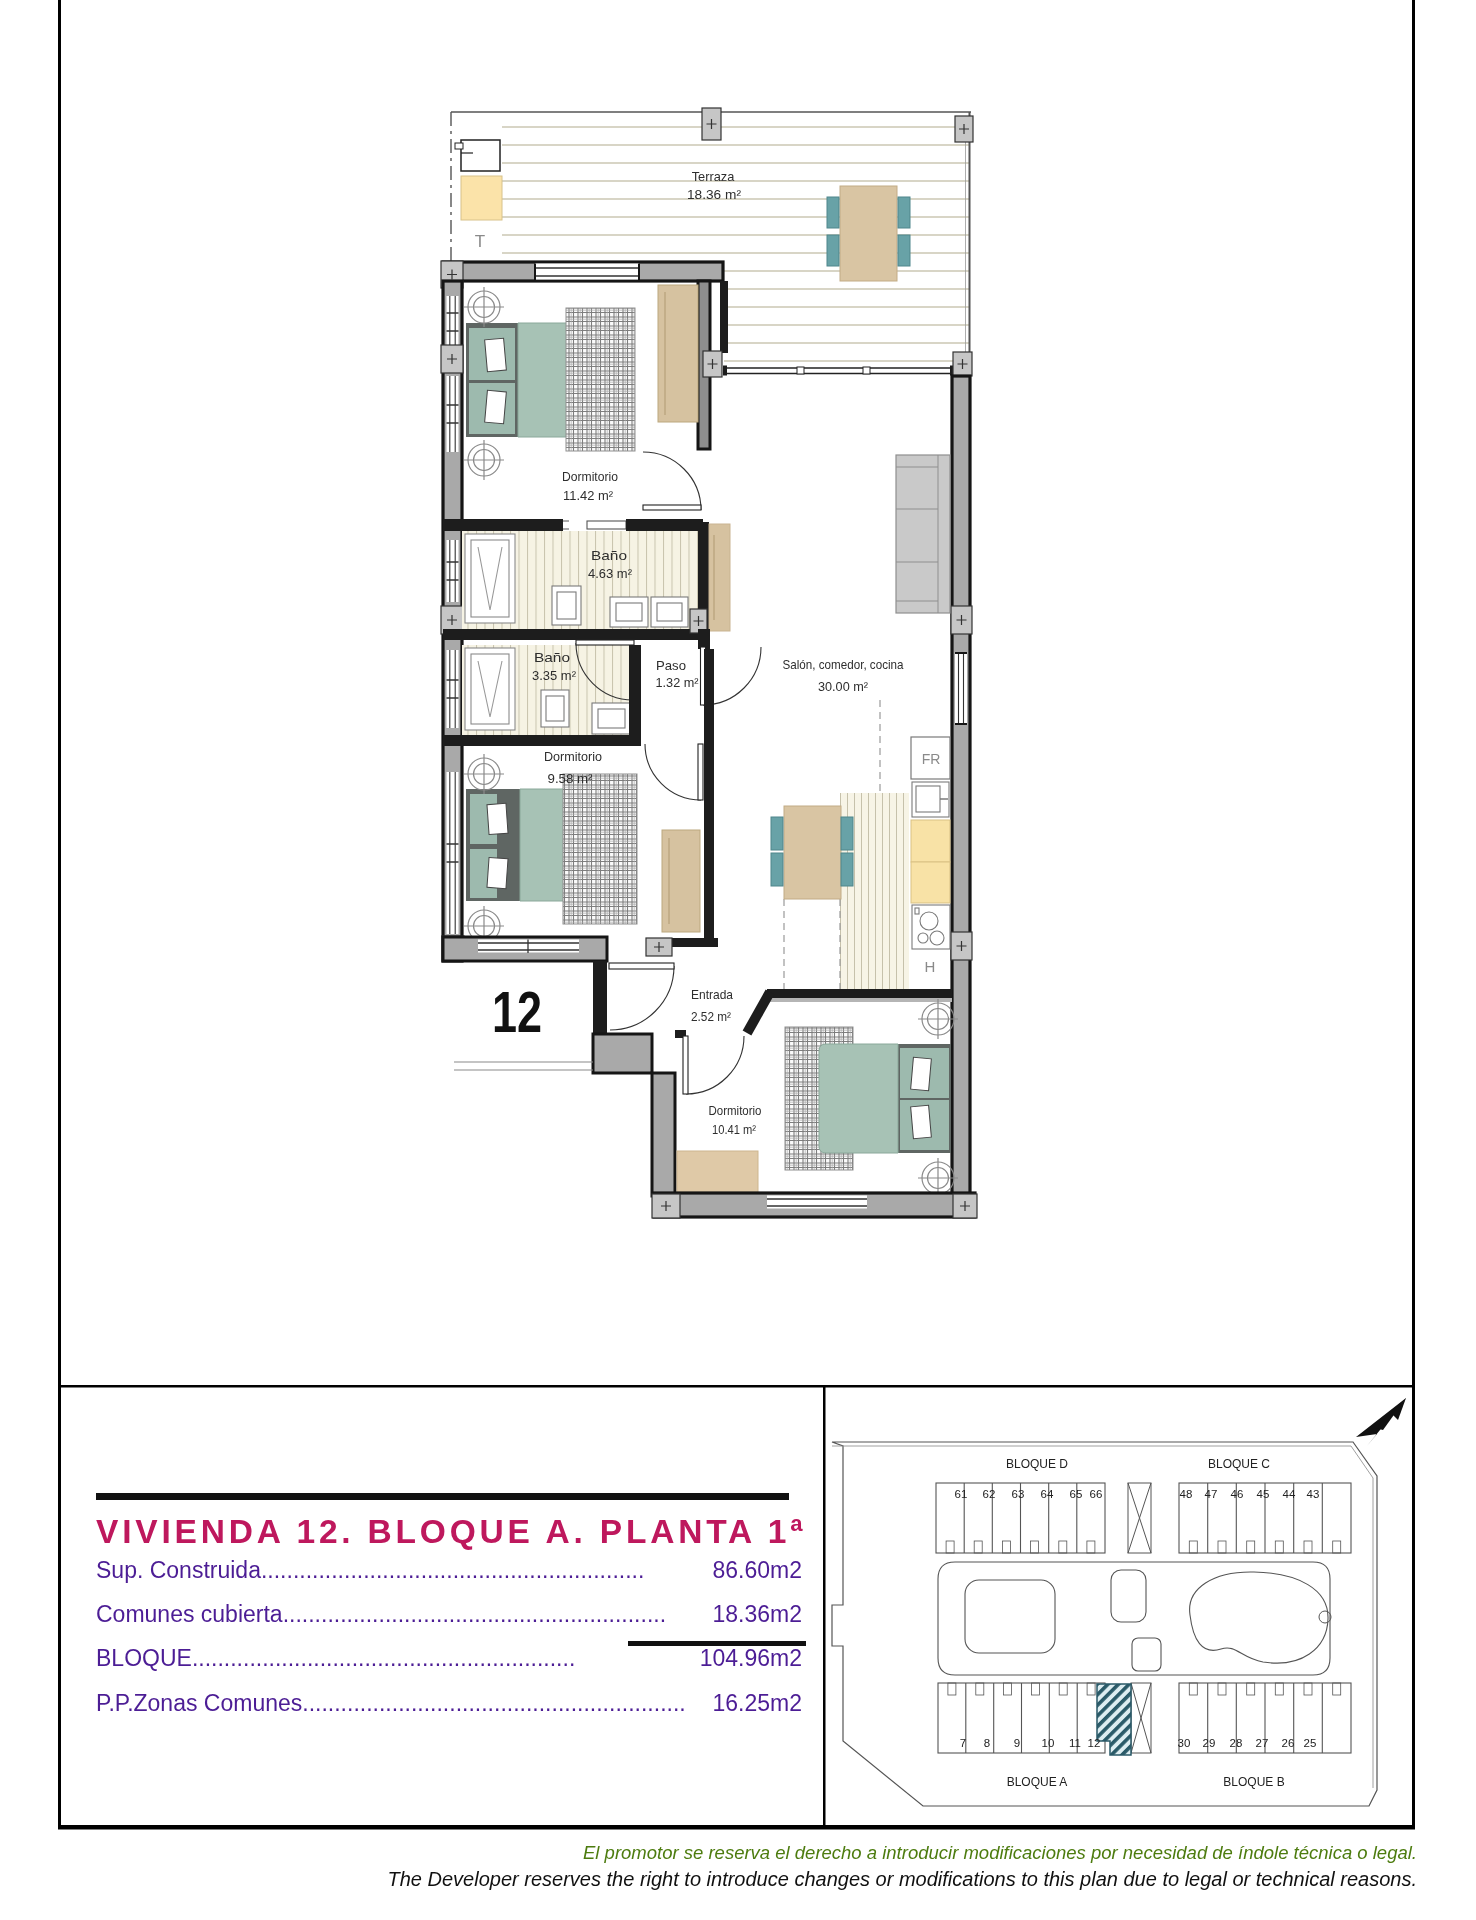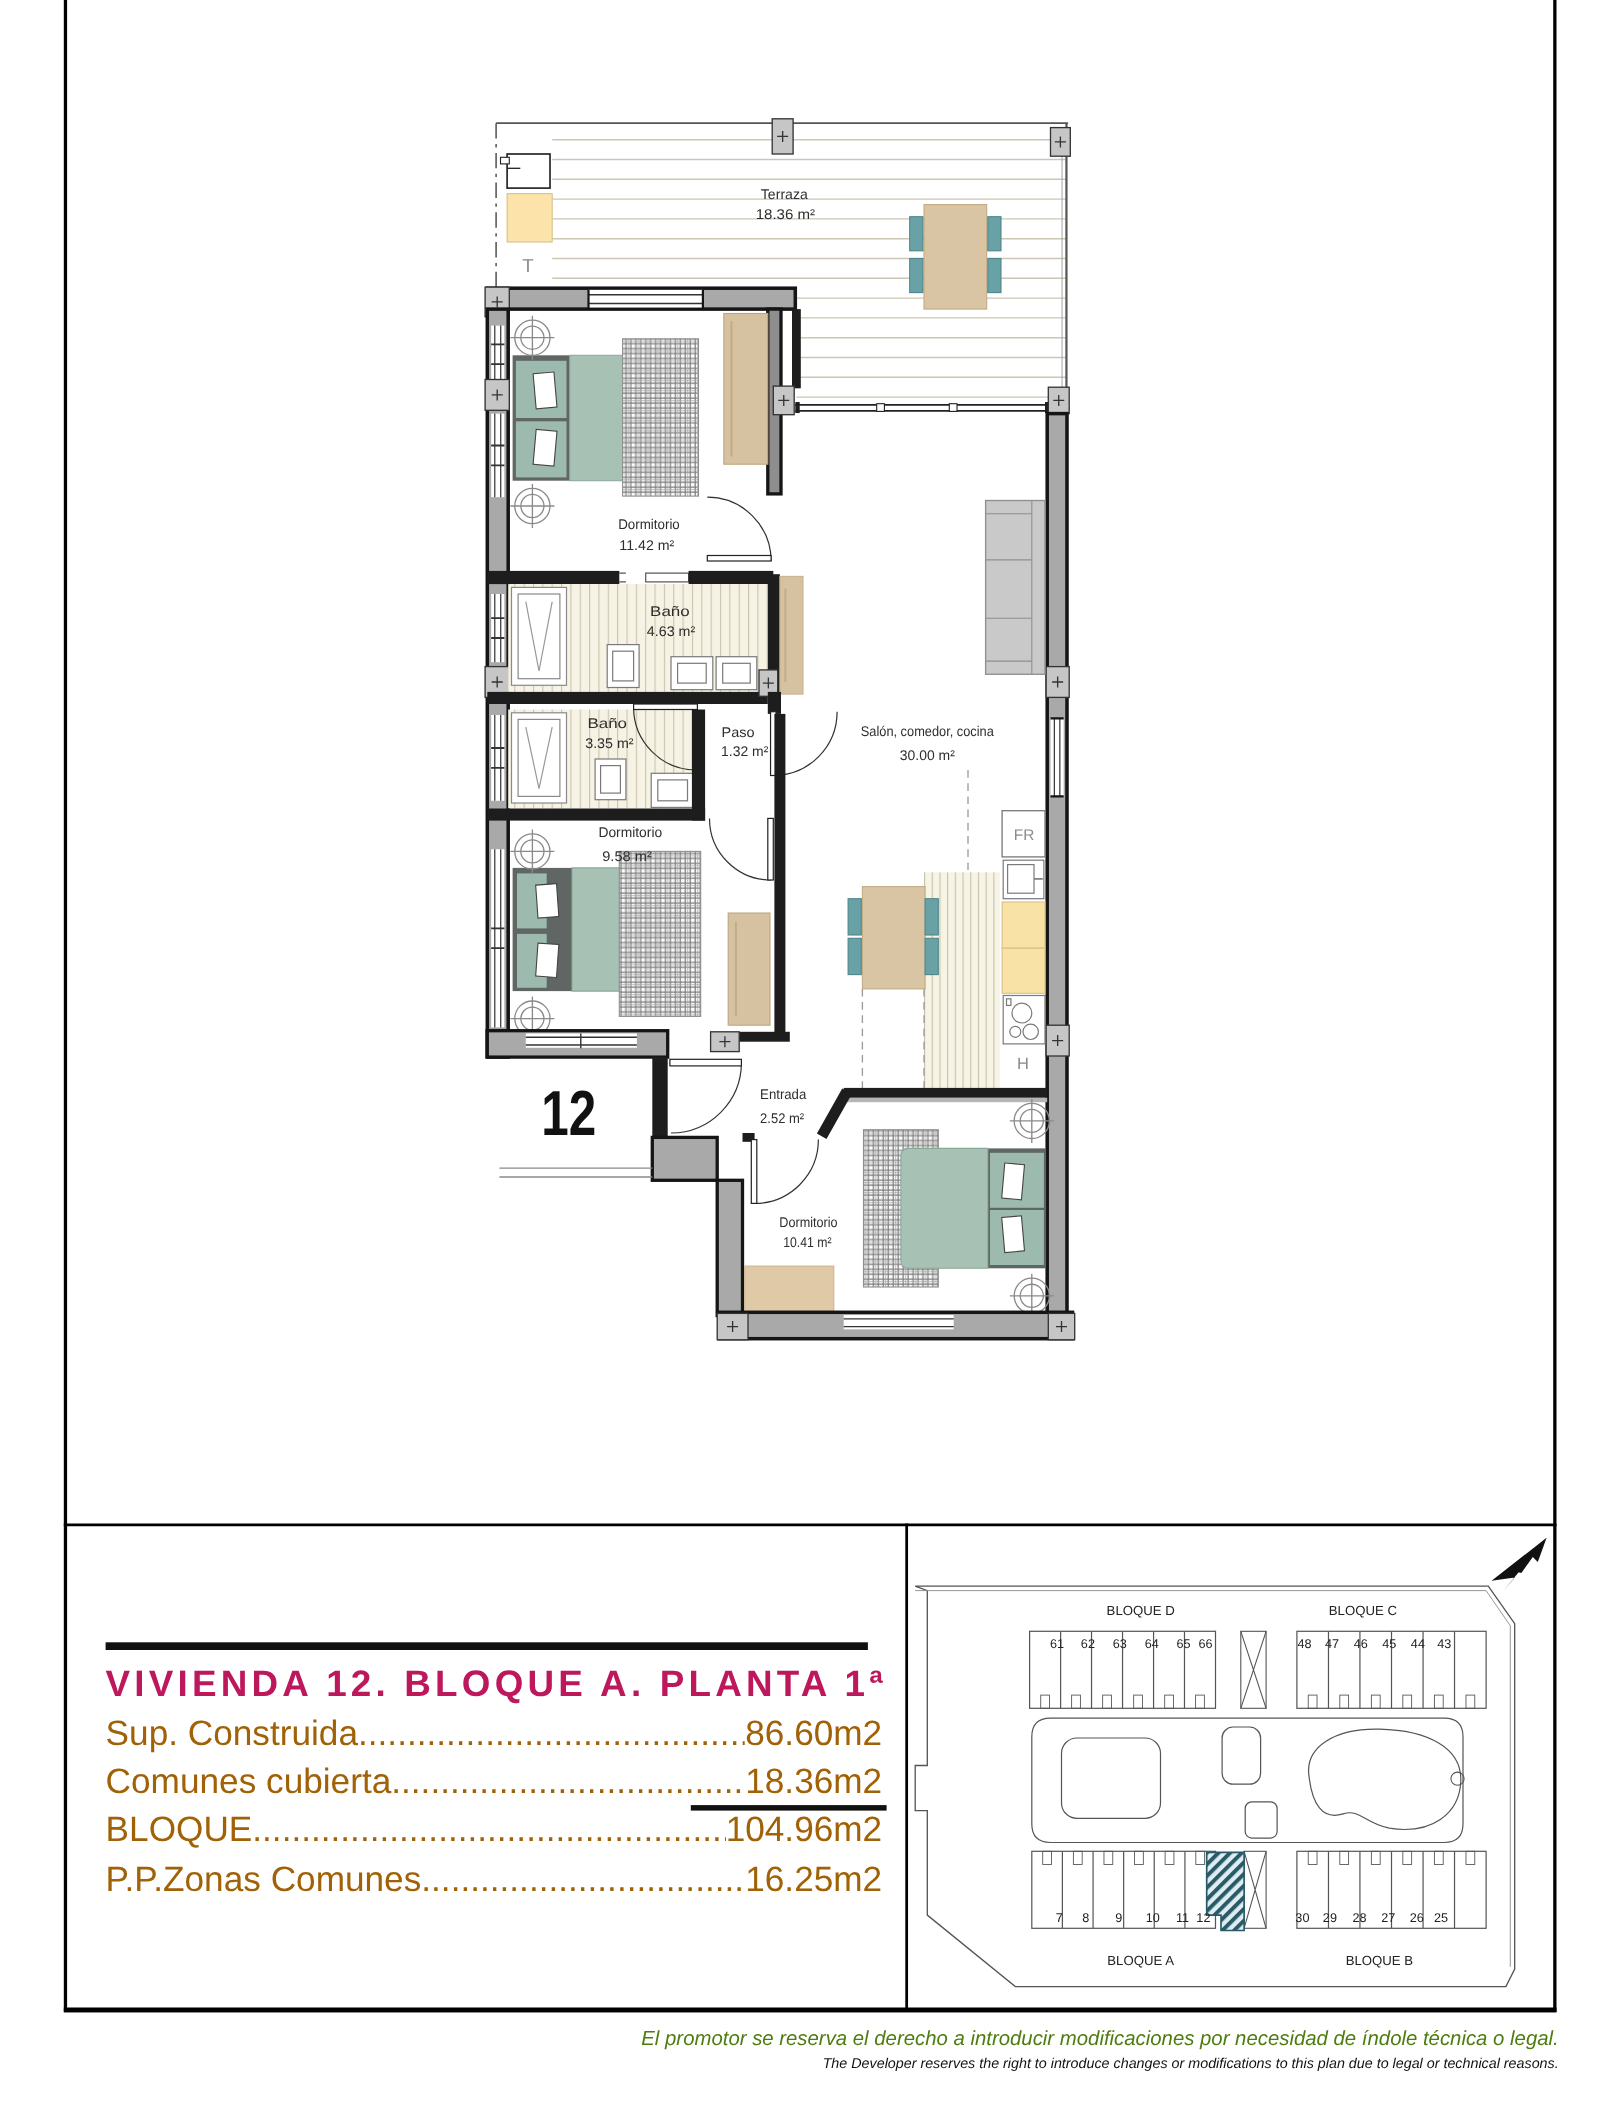--- a/index.html
+++ b/index.html
@@ -1,17 +1,17 @@
 <!DOCTYPE html>
 <html><head><meta charset="utf-8">
 <style>
 html,body{margin:0;padding:0;background:#fff;}
 body{width:1476px;height:1920px;position:relative;font-family:"Liberation Sans",sans-serif;}
 .abs{position:absolute;}
-.row{position:absolute;left:96px;width:706px;display:flex;align-items:baseline;font-size:32px;color:#a16207;}
+.row{position:absolute;left:96px;width:706px;display:flex;align-items:baseline;font-size:23px;color:#4c1d95;}
 .row .dots{flex:1;overflow:hidden;white-space:nowrap;}
 .row .lab{white-space:nowrap;}
 .row .val{white-space:nowrap;}
 </style></head>
 <body>
 <svg class="abs" style="left:0;top:0" width="1476" height="1920" viewBox="0 0 1476 1920">
 <defs>
 <pattern id="rug" patternUnits="userSpaceOnUse" width="9" height="9">
  <rect width="9" height="9" fill="#fbfbfb"></rect>
  <path d="M0,2 H9 M0,6.5 H9" stroke="#7d7d7d" stroke-width="1.1"></path>
@@ -658,13 +658,13 @@
 <div class="row" style="top:1690px">
     <span class="lab">P.P.Zonas Comunes</span>
     <span class="dots">............................................................</span>
     <span class="val">16.25m2</span>
   </div>
 
 <div class="abs" style="left:628px;top:1641px;width:178px;height:5px;background:#111"></div>
 
 <div class="abs" style="left:0;top:1842px;width:1417px;text-align:right;font-size:18.5px;font-style:italic;color:#4d7c0f">El promotor se reserva el derecho a introducir modificaciones por necesidad de índole técnica o legal.</div>
 
-<div class="abs" style="left:0;top:1868px;width:1417px;text-align:right;font-size:13px;font-style:italic;color:#111">The Developer reserves the right to introduce changes or modifications to this plan due to legal or technical reasons.</div>
+<div class="abs" style="left:0;top:1868px;width:1417px;text-align:right;font-size:20px;font-style:italic;color:#111">The Developer reserves the right to introduce changes or modifications to this plan due to legal or technical reasons.</div>
 
 </body></html>

